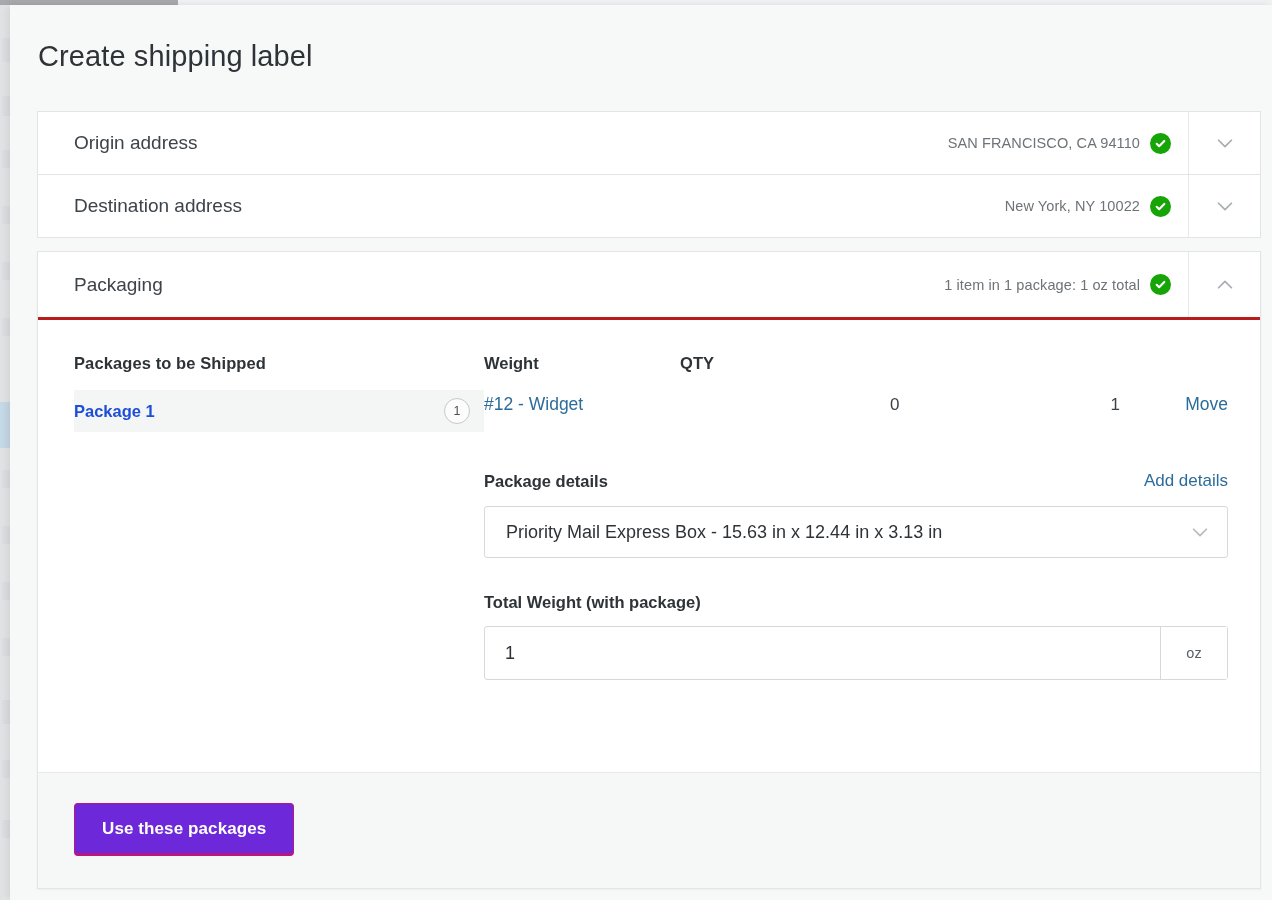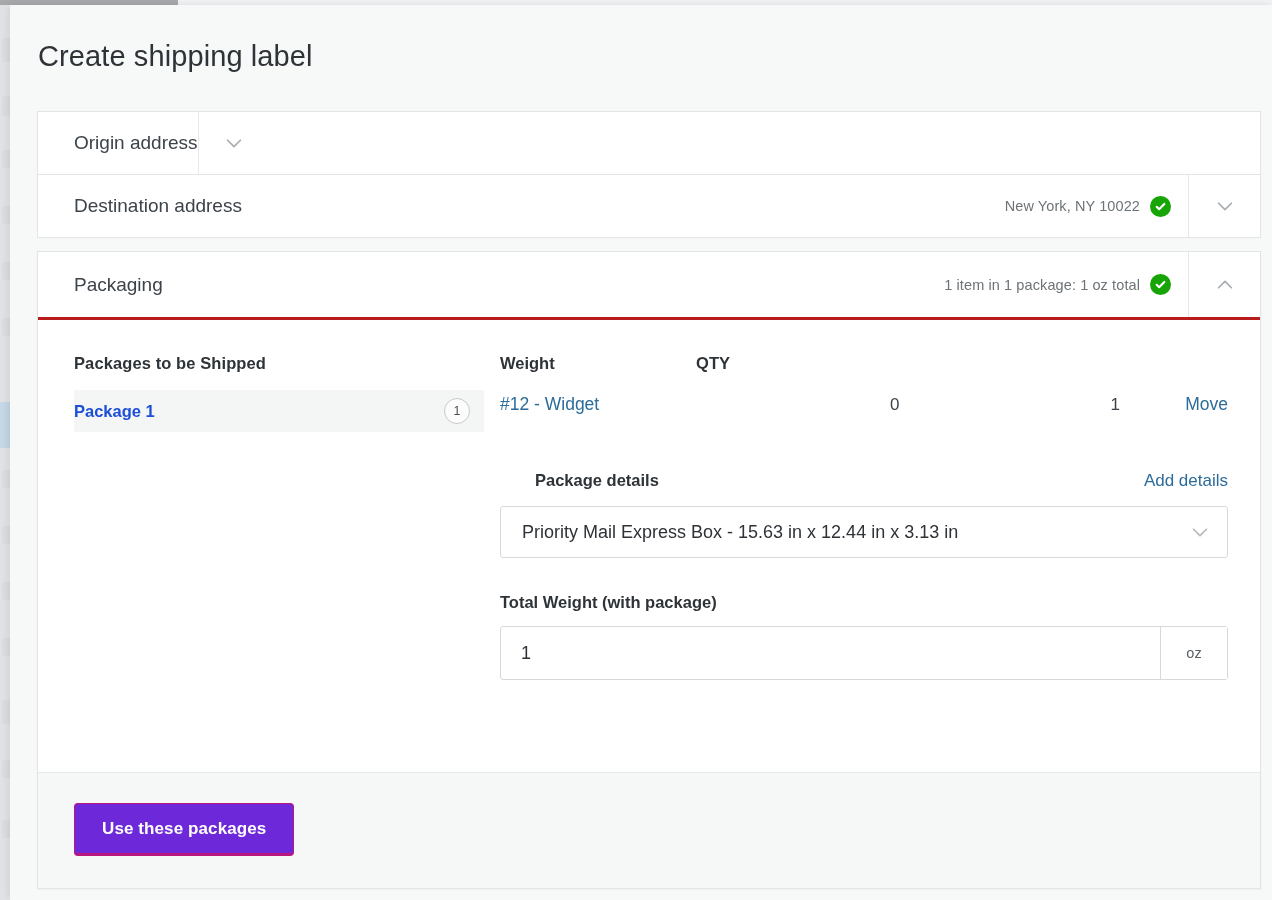--- a/index.html
+++ b/index.html
@@ -106,21 +106,20 @@
     background: #fff;
     border: 1px solid #e2e4e7;
     box-shadow: 0 1px 2px rgba(0,0,0,.04);
   }
   .panel .row-head { border-bottom: 3px solid #b91c1c; height: 68px; }
 
   .panel-body {
     display: flex;
     padding: 34px 0 0 0;
     min-height: 422px;
-    gap: 16px;
   }
   .col-left { width: 446px; padding-left: 36px; }
   .col-right { flex: 1; padding-right: 32px; }
 
   .col-head {
     font-size: 16.5px; font-weight: bold; color: #2e3338; letter-spacing: .1px;
   }
 
   .pkg-item {
     margin-top: 17px;
@@ -149,23 +148,22 @@
   .items-grid-head .cell-weight,
   .items-grid-head .cell-qty {
     font-size: 16.5px; font-weight: bold; color: #2e3338;
   }
   .items-grid-row { margin-top: 21px; font-size: 17px; color: #3c434a; }
   .link { color: #2c6c9a; text-decoration: none; cursor: pointer; }
   .items-grid-row .cell-item { font-size: 17.5px; }
   .items-grid-row .cell-move { font-size: 17.5px; }
 
   .sub-head {
-    display: flex; align-items: flex-start;
+    display: flex; align-items: center;
     margin-top: 56px;
-    margin-left: 35px;
   }
   .sub-head-title { flex: 1; font-size: 16.5px; font-weight: bold; color: #2e3338; }
   .sub-head-action { font-size: 17px; }
 
   .select-box {
     margin-top: 15px;
     height: 52px;
     border: 1px solid #d6d9dc;
     border-radius: 3px;
     background: #fff;
@@ -248,20 +246,28 @@
 
 <div class="modal">
 
   <div class="modal-title">Create shipping label</div>
 
   <div class="stack">
 
     <div class="card">
       <div class="row-head">
         <div class="row-title">Origin address</div>
+        <div class="row-summary">
+          <span>SAN FRANCISCO, CA  94110</span>
+          <span class="check">
+            <svg viewBox="0 0 16 16">
+                <path d="M3.3 8.4 L6.3 11.3 L12.7 4.8"></path>
+              </svg>
+          </span>
+        </div>
         <div class="toggle-cell">
           <svg class="chev" viewBox="0 0 24 24">
               <path d="M5 9 L12 16 L19 9"></path>
             </svg>
         </div>
       </div>
     </div>
 
     <div class="card">
       <div class="row-head">

